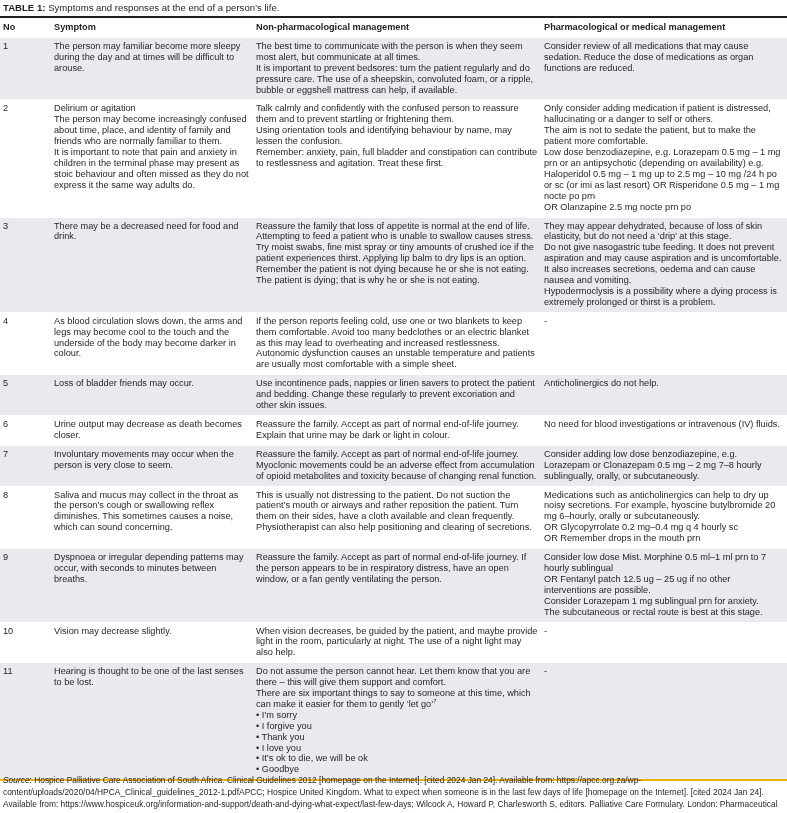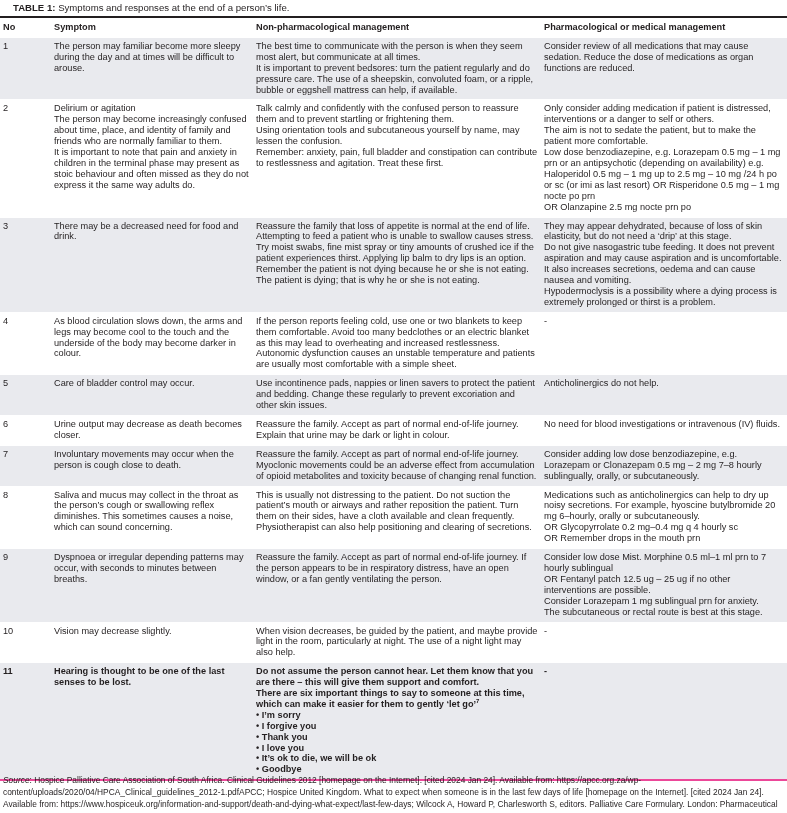--- a/index.html
+++ b/index.html
@@ -5,36 +5,36 @@
   html, body { margin: 0; padding: 0; background: #ffffff; }
   body {
     width: 787px; height: 813px; overflow: hidden;
     font-family: "Liberation Sans", sans-serif;
     font-size: 9.2px; line-height: 10.9px; color: #231f20;
   }
   .caption {
     position: absolute; left: 3px; top: 2px;
     font-size: 9.6px; line-height: 12px;
   }
-  .caption b { font-weight: bold; margin-left: 10px; }
+  .caption b { font-weight: bold; }
   table {
     position: absolute; left: 0; top: 16px;
     width: 787px; border-collapse: collapse; table-layout: fixed;
   }
   thead tr { border-top: 2px solid #231f20; }
   th {
     text-align: left; font-weight: bold; font-size: 9.2px;
     padding: 4px 3px 4px 3px; vertical-align: top;
     border-bottom: 1px solid #ffffff;
   }
   td { padding: 3px 3px 4px 3px; vertical-align: top; }
   tbody tr.gray td { background: #e9eaee; }
   tbody tr.white td { background: #ffffff; }
   tbody tr { border-top: 1px solid #ffffff; }
-  tbody tr:last-child { border-bottom: 2px solid #ec4899; font-weight: bold; }
+  tbody tr:last-child { border-bottom: 2px solid #eab308; }
   col.c-no { width: 51px; }
   col.c-sym { width: 202px; }
   col.c-non { width: 288px; }
   col.c-ph { width: 246px; }
   .line { display: block; }
   .source {
     position: absolute; left: 3px; top: 774px; width: 782px;
     font-size: 8.4px; line-height: 12px;
   }
   .source i { font-style: italic; text-align: center; }
@@ -76,25 +76,25 @@
       </tr>
       <tr class="white">
         <td>2</td>
         <td>
           <span class="line"><span>Delirium or agitation</span></span>
           <span class="line"><span>The person may become increasingly confused about time, place, and identity of family and friends who are normally familiar to them.</span></span>
           <span class="line"><span>It is important to note that pain and anxiety in children in the terminal phase may present as stoic behaviour and often missed as they do not express it the same way adults do.</span></span>
         </td>
         <td>
           <span class="line"><span>Talk calmly and confidently with the confused person to reassure them and to prevent startling or frightening them.</span></span>
-          <span class="line"><span>Using orientation tools and subcutaneous yourself by name, may lessen the confusion.</span></span>
+          <span class="line"><span>Using orientation tools and identifying behaviour by name, may lessen the confusion.</span></span>
           <span class="line"><span>Remember: anxiety, pain, full bladder and constipation can contribute to restlessness and agitation. Treat these first.</span></span>
         </td>
         <td>
-          <span class="line"><span>Only consider adding medication if patient is distressed, interventions or a danger to self or others.</span></span>
+          <span class="line"><span>Only consider adding medication if patient is distressed, hallucinating or a danger to self or others.</span></span>
           <span class="line"><span>The aim is not to sedate the patient, but to make the patient more comfortable.</span></span>
           <span class="line"><span>Low dose benzodiazepine, e.g. Lorazepam 0.5 mg – 1 mg prn or an antipsychotic (depending on availability) e.g. Haloperidol 0.5 mg – 1 mg up to 2.5 mg – 10 mg /24 h po or sc (or imi as last resort) OR Risperidone 0.5 mg – 1 mg nocte po prn</span></span>
           <span class="line"><span>OR Olanzapine 2.5 mg nocte prn po</span></span>
         </td>
       </tr>
       <tr class="gray">
         <td>3</td>
         <td>
           <span class="line"><span>There may be a decreased need for food and drink.</span></span>
         </td>
@@ -116,21 +116,21 @@
         <td>
           <span class="line"><span>If the person reports feeling cold, use one or two blankets to keep them comfortable. Avoid too many bedclothes or an electric blanket as this may lead to overheating and increased restlessness. Autonomic dysfunction causes an unstable temperature and patients are usually most comfortable with a simple sheet.</span></span>
         </td>
         <td>
           <span class="line"><span>-</span></span>
         </td>
       </tr>
       <tr class="gray">
         <td>5</td>
         <td>
-          <span class="line"><span>Care of bladder control may occur.</span></span>
+          <span class="line"><span>Loss of bladder friends may occur.</span></span>
         </td>
         <td>
           <span class="line"><span>Use incontinence pads, nappies or linen savers to protect the patient and bedding. Change these regularly to prevent excoriation and other skin issues.</span></span>
         </td>
         <td>
           <span class="line"><span>Anticholinergics do not help.</span></span>
         </td>
       </tr>
       <tr class="white">
         <td>6</td>
@@ -140,21 +140,21 @@
         <td>
           <span class="line"><span>Reassure the family. Accept as part of normal end-of-life journey. Explain that urine may be dark or light in colour.</span></span>
         </td>
         <td>
           <span class="line"><span>No need for blood investigations or intravenous (IV) fluids.</span></span>
         </td>
       </tr>
       <tr class="gray">
         <td>7</td>
         <td>
-          <span class="line"><span>Involuntary movements may occur when the person is cough close to death.</span></span>
+          <span class="line"><span>Involuntary movements may occur when the person is very close to seem.</span></span>
         </td>
         <td>
           <span class="line"><span>Reassure the family. Accept as part of normal end-of-life journey. Myoclonic movements could be an adverse effect from accumulation of opioid metabolites and toxicity because of changing renal function.</span></span>
         </td>
         <td>
           <span class="line"><span>Consider adding low dose benzodiazepine, e.g. Lorazepam or Clonazepam 0.5 mg – 2 mg 7–8 hourly sublingually, orally, or subcutaneously.</span></span>
         </td>
       </tr>
       <tr class="white">
         <td>8</td>

